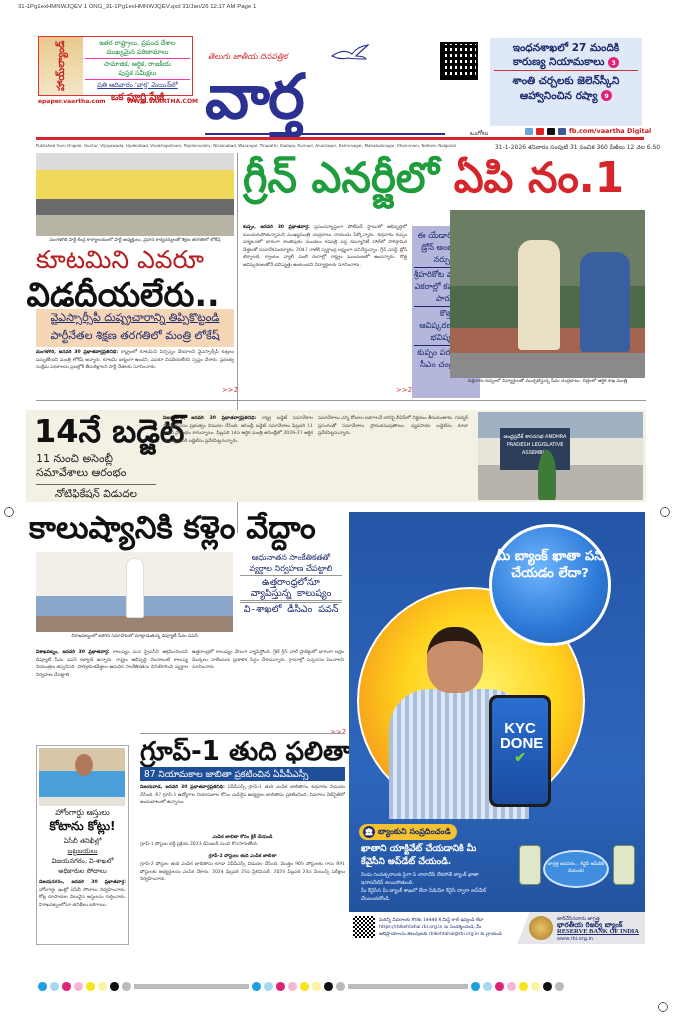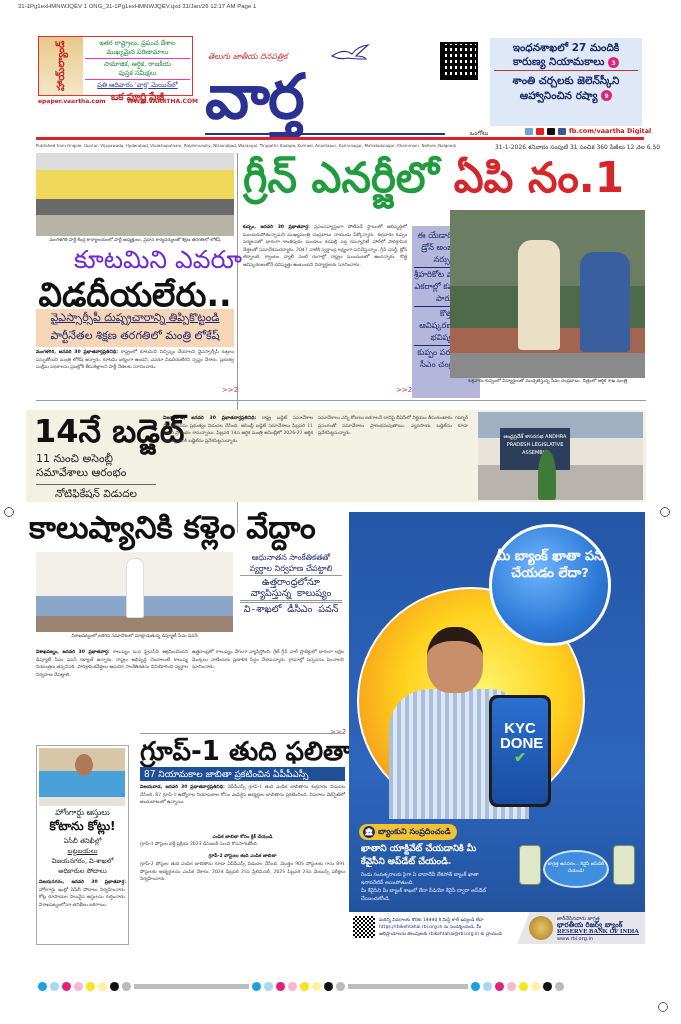--- a/index.html
+++ b/index.html
@@ -34,22 +34,22 @@
   .rule-red { left: 36px; top: 137px; width: 608px; height: 3px; background: #d6262b; }
   .rule-blue { left: 205px; top: 133px; width: 240px; height: 2px; background: #2b3191; }
   .pubinfo { left: 36px; top: 143px; font-size: 4px; color:#444; width: 420px; white-space: nowrap; overflow:hidden; }
   .dateline { left: 495px; top: 143px; font-size: 6px; color:#333; }
   .img1 { left: 36px; top: 153px; width: 198px; height: 83px; background: linear-gradient(180deg,#dcdcdc 0 20%,#f0d85a 20% 55%,#6a6a6a 55% 75%,#b7b3a5 75%); }
   .cap { font-size: 4.5px; color:#333; text-align:center; }
   .vline { left: 237px; top: 153px; width: 1px; height: 380px; background:#999; }
   .headline-main { left: 243px; top: 150px; font-size: 42px; font-weight: bold; line-height: 55px; white-space:nowrap; }
   .headline-main .g { color:#1f9d3d; }
   .headline-main .r { color:#d6262b; }
-  .kutami-1 { left: 44px; top: 245px; width: 198px; text-align:right; font-size: 25px; color:#6d28d9; }
-  .kutami-2 { left: 36px; top: 275px; width: 198px; text-align:center; font-size: 33px; font-weight:bold; color:#111; }
+  .kutami-1 { left: 36px; top: 245px; width: 198px; text-align:left; font-size: 25px; color:#b91c1c; }
+  .kutami-2 { left: 24px; top: 275px; width: 198px; text-align:center; font-size: 33px; font-weight:bold; color:#111; }
   .subhead-box { left: 36px; top: 309px; width: 198px; height: 38px; background:#f7d6b8; text-align:center; padding-top:2px; }
   .subhead-box .a { font-size: 11px; color:#1b2a6b; text-decoration: underline; }
   .subhead-box .b { font-size: 11px; color:#1b2a6b; margin-top: 3px; }
   .bodytxt { font-size: 4.6px; line-height: 7.6px; color:#444; text-align: justify; overflow: hidden; }
   .bodytxt b { color:#111; }
   .more { color:#c33; font-size: 7px; }
   .story1 { left: 36px; top: 348px; width: 198px; height: 42px; }
   .story2 { left: 243px; top: 223px; width: 164px; height: 170px; }
   .sidebar-purple { left: 412px; top: 226px; width: 68px; height: 172px; background:#b4b6dc; padding: 3px 2px; text-align:center; font-size: 8.2px; color:#1b2a6b; line-height: 12px; }
   .img2 { left: 450px; top: 210px; width: 195px; height: 168px; background: linear-gradient(180deg,#6b7d62 0 45%,#4e6a48 45% 70%,#a36550 70% 85%,#8a8a8a 85%); }

